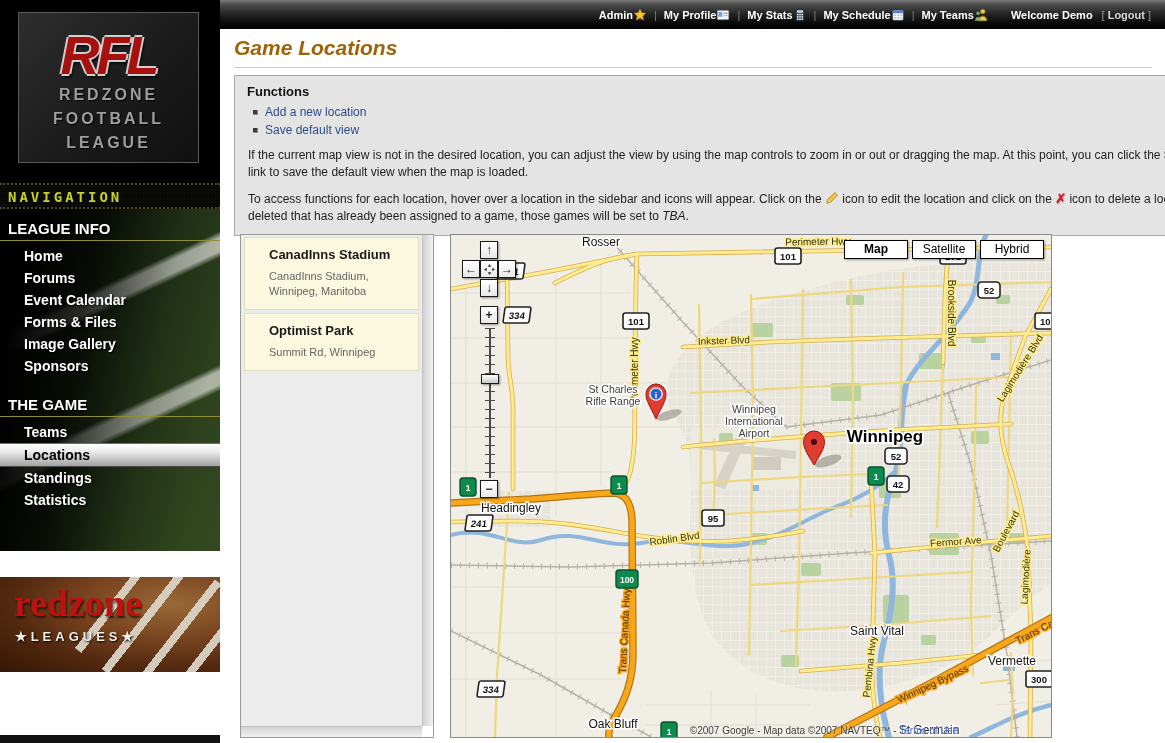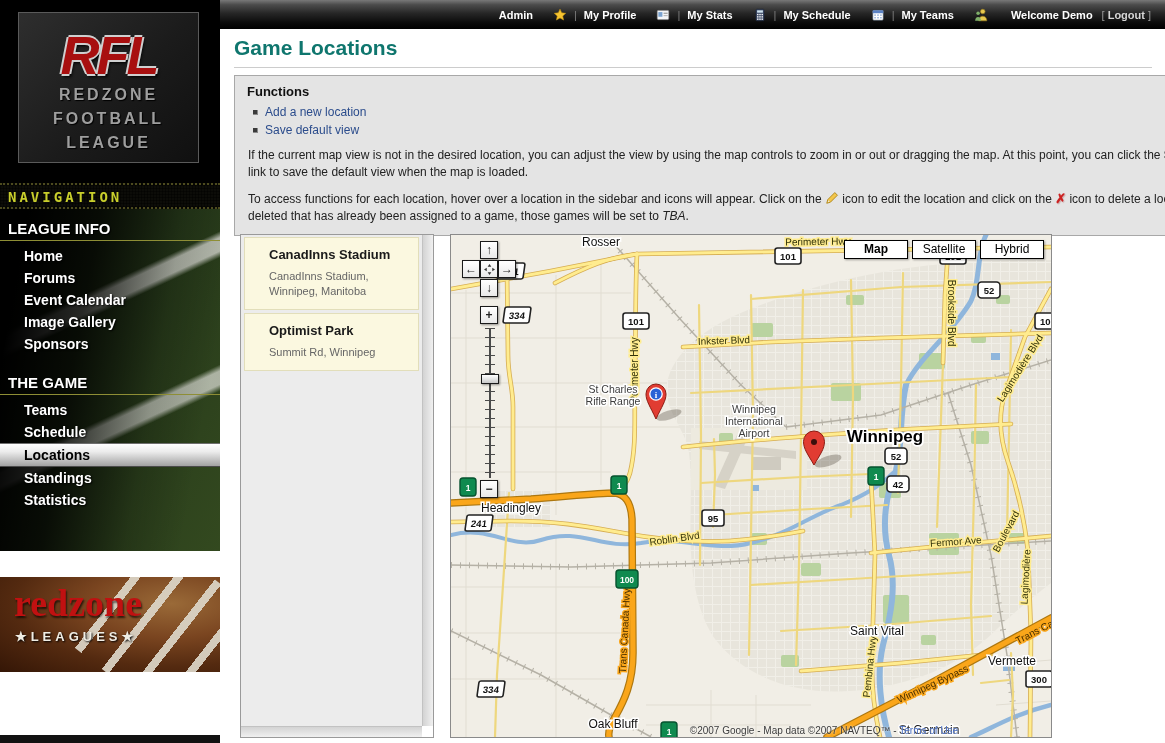--- a/index.html
+++ b/index.html
@@ -5,21 +5,21 @@
   * { margin:0; padding:0; box-sizing:border-box; }
   html,body { width:1165px; height:743px; overflow:hidden; background:#fff;
     font-family:"Liberation Sans", sans-serif; }
   .page { position:relative; width:1165px; height:743px; background:#fff; }
 
   
   .topbar { position:absolute; left:220px; top:0; width:945px; height:29px;
     background:linear-gradient(180deg,#787878 0%,#4c4c4c 16%,#262626 46%,#0b0b0b 78%,#000 100%);
     display:flex; align-items:center; justify-content:flex-end; gap:7px;
     padding-right:14px; font-size:11px; font-weight:bold; color:#fff; }
-  .tb-item { display:flex; align-items:center; gap:20px; cursor:pointer; white-space:nowrap; }
+  .tb-item { display:flex; align-items:center; gap:0; cursor:pointer; white-space:nowrap; }
   .tb-sep { color:#7d7d7d; font-weight:normal; }
   .tb-welcome { margin-left:16px; }
   .tb-logout { color:#999; font-weight:normal; margin-left:2px; display:flex; gap:3px; align-items:center;}
   .tb-logout .lnk { color:#d6d6d6; font-weight:bold; cursor:pointer; }
   .tb-ic { width:14px; height:14px; display:inline-block; }
 
   
   .sidebar { position:absolute; left:0; top:0; width:220px; height:666px; background:#fff; }
   .side-top { position:absolute; left:0; top:0; width:220px; height:183px; background:#000; }
   .logo-box { position:absolute; left:18px; top:12px; width:181px; height:151px;
@@ -59,21 +59,21 @@
     opacity:.92; }
   .rz-name { position:absolute; left:14px; top:4px; font-family:"Liberation Serif", serif;
     font-size:38px; font-weight:bold; color:#c01111; letter-spacing:0px;
     text-shadow:1px 2px 2px rgba(0,0,0,.65); }
   .rz-sub { position:absolute; left:15px; top:52px; color:#f0ede4; font-weight:bold; font-size:13px;
     letter-spacing:4px; text-shadow:1px 1px 2px #000; }
   .side-bottom-bar { position:absolute; left:0; top:735px; width:220px; height:8px; background:#121212; }
 
   
   .main { position:absolute; left:220px; top:29px; width:945px; height:714px; background:#fff; }
-  .page-title { position:absolute; left:14px; top:7px; font-size:21px; font-weight:bold; color:#0f766e; }
+  .page-title { position:absolute; left:14px; top:7px; font-size:21px; font-weight:bold; color:#a16207;font-style:italic; }
   .title-rule { position:absolute; left:14px; top:38px; width:918px; border-bottom:1px solid #ccc; }
   .functions-box { position:absolute; left:14px; top:46px; width:1062px; min-height:138px;
     background:#e4e4e4; border:1px solid #a8a8a8; padding:7px 12px 8px; font-size:12px; color:#222; }
   .fn-h { font-weight:bold; font-size:13px; margin:1px 0 5px; color:#111; }
   .fn-row { display:flex; align-items:center; gap:7px; margin:2px 0 2px 6px; line-height:16px; }
   .bullet { width:5px; height:5px; background:#3a3a3a; border-right:1px solid #888; border-bottom:1px solid #888; flex:none; }
   .fn-link { color:#2b4c8c; cursor:pointer; }
   .fn-p { margin:9px 1px 2px; line-height:17px; }
   .inl-ic { display:inline-block; vertical-align:-2px; width:14px; height:14px; }
   .x-glyph { color:#cc2222; font-weight:bold; font-size:13px; text-shadow:1px 1px 1px #caa; }
@@ -227,25 +227,25 @@
         <div class="logo-line">FOOTBALL</div>
         <div class="logo-line">LEAGUE</div>
       </div>
     </div>
     <div class="led led-nav">NAVIGATION</div>
     <div class="turf">
       <div class="nav-h">LEAGUE INFO</div>
       <div class="nav-item">Home</div>
       <div class="nav-item">Forums</div>
       <div class="nav-item">Event Calendar</div>
+      <div class="nav-item">Forms &amp; Files</div>
       <div class="nav-item">Image Gallery</div>
       <div class="nav-item">Sponsors</div>
       <div class="nav-h second">THE GAME</div>
       <div class="nav-item">Teams</div>
-      <div class="nav-item">Schedule</div>
       <div class="nav-item active">Locations</div>
       <div class="nav-item">Standings</div>
       <div class="nav-item">Statistics</div>
     </div>
     <div class="led led-powered">POWERED BY</div>
     <div class="leather">
       <div class="laces"></div>
       <div class="rz-name">redzone</div>
       <div class="rz-sub">★LEAGUES★</div>
     </div>

